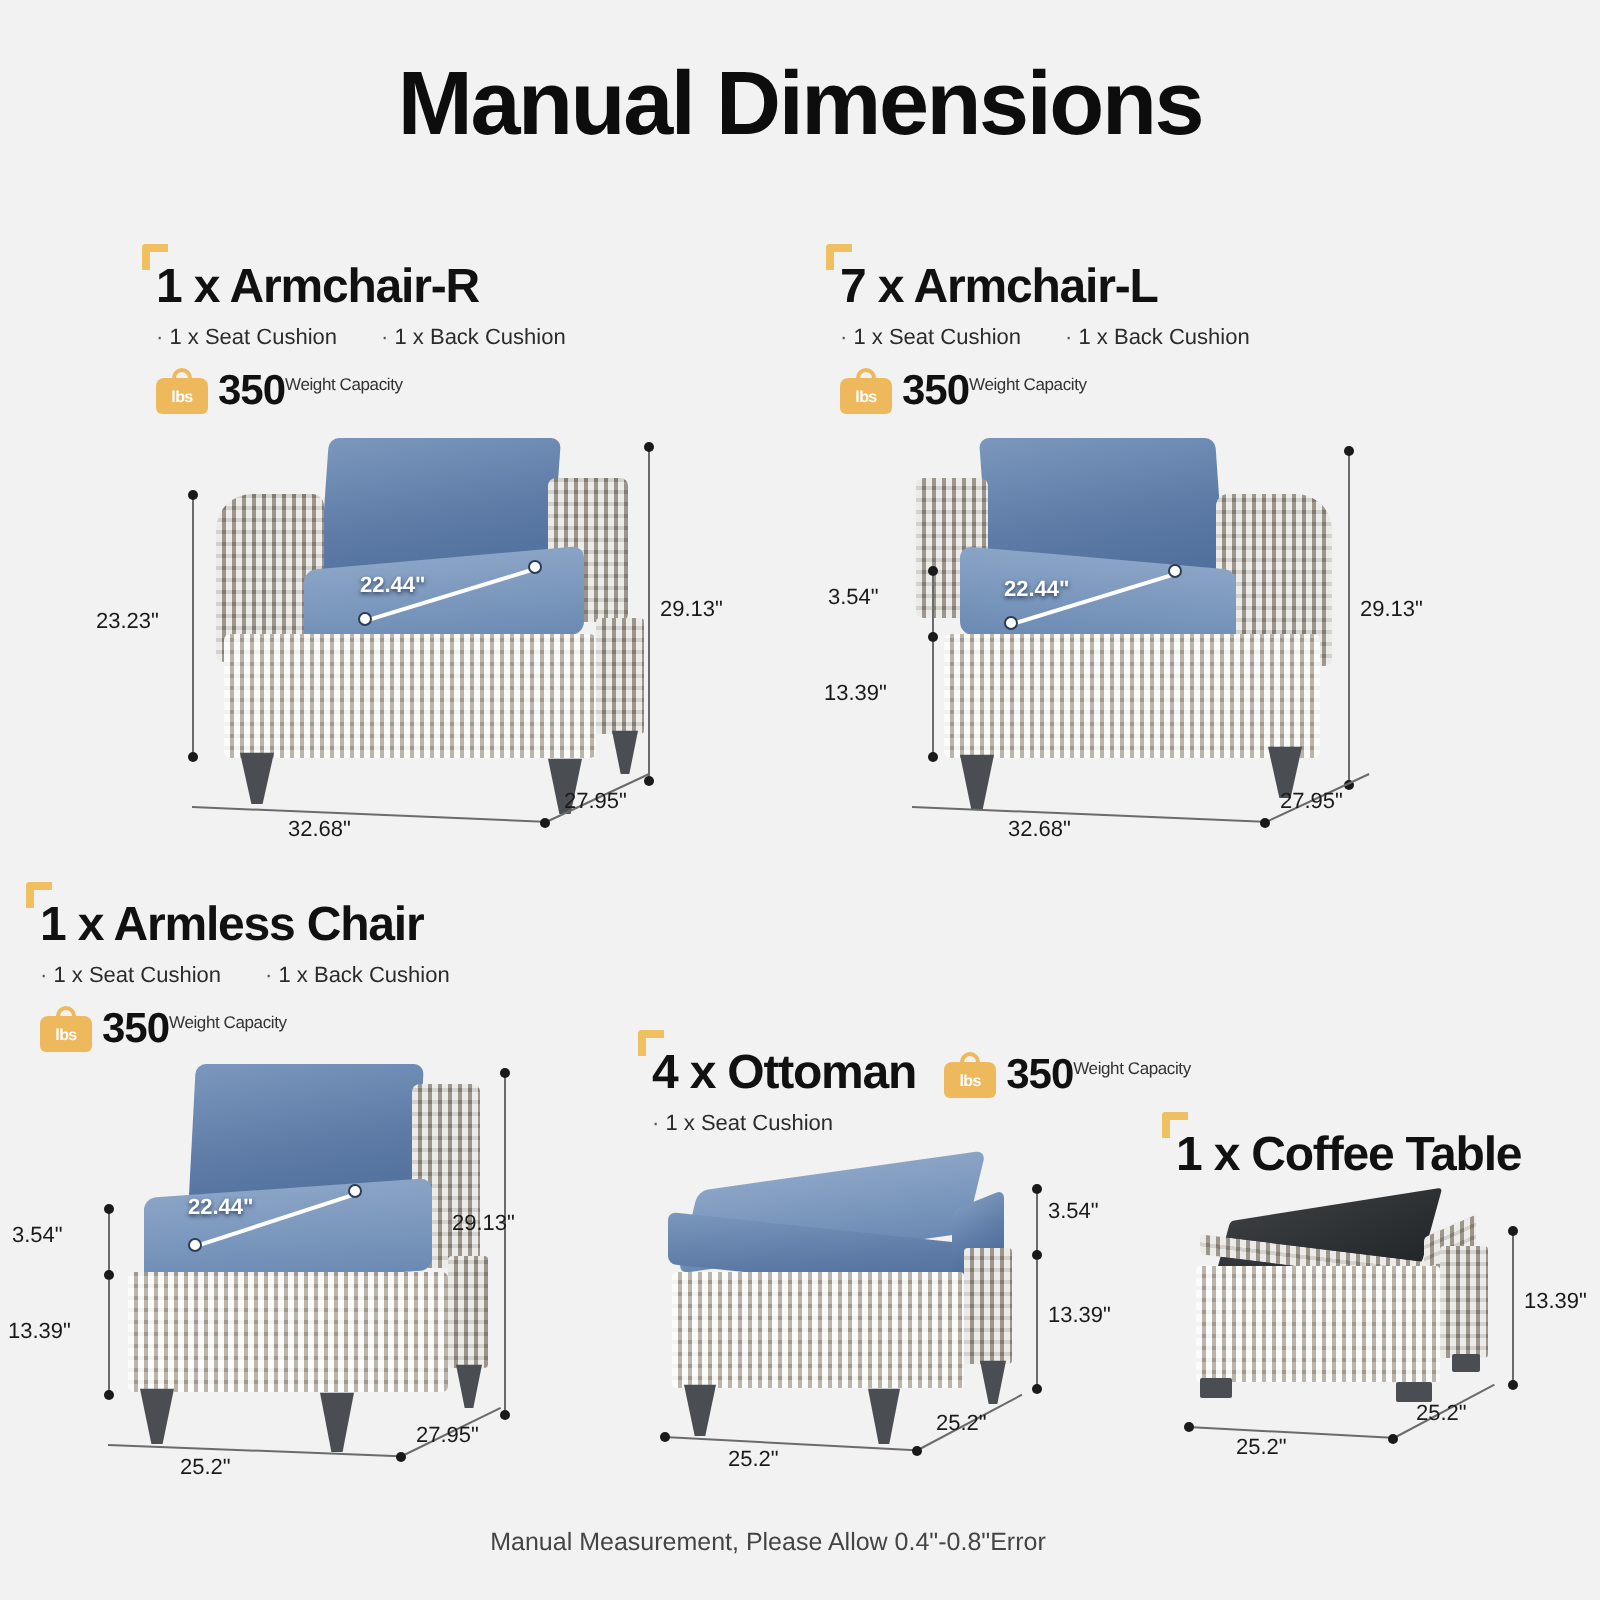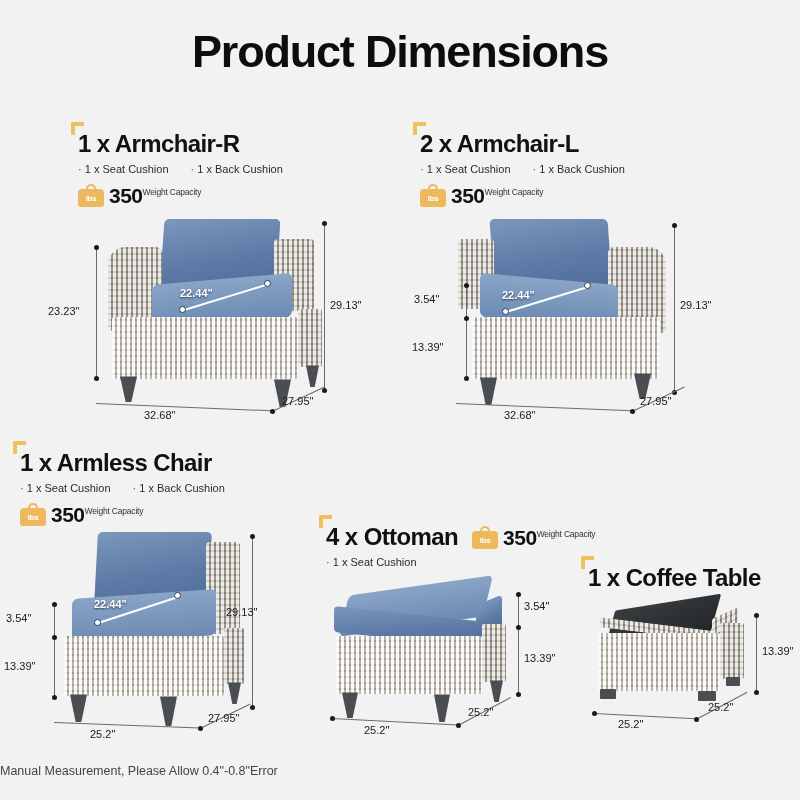--- a/index.html
+++ b/index.html
@@ -106,29 +106,29 @@
     position: absolute; width: 7px; height: 7px; border-radius: 50%;
     background: #ffffff; border: 1.5px solid #2b3d55;
   }
   .diag-lbl {
     position: absolute; font-size: 11px; font-weight: bold; color: #ffffff;
     text-shadow: 0 1px 2px rgba(20,35,60,.8); white-space: nowrap;
   }
 
   .footer {
     position: absolute; bottom: 22px; left: 0; width: 768px;
-    text-align: left; font-size: 12.5px; color: #444;
+    text-align: center; font-size: 12.5px; color: #444;
   }
 </style>
 </head>
 <body>
 
 <div class="page">
 
-  <div class="page-title">Product Dimensions</div>
+  <div class="page-title">Manual Dimensions</div>
 
   <div class="panel" style="left:78px; top:131px;">
     <div class="hdr">
       <span class="corner-bracket"></span>
       <div class="title-row">
         <div class="prod-title">1 x Armchair-R</div>
       </div>
       <div class="cushions">
         <span class="cushion-item">1 x Seat Cushion</span>
         <span class="cushion-item">1 x Back Cushion</span>
@@ -186,21 +186,21 @@
       <div class="dim-line dim-h" style="left:194px; top:198px; width:58px; transform:rotate(-25deg); transform-origin:left center;"></div>
       <div class="dot" style="left:192px; top:196px;"></div>
       <div class="dim-lbl" style="left:204px; top:182px;">27.95"</div>
     </div>
   </div>
 
   <div class="panel" style="left:420px; top:131px;">
     <div class="hdr">
       <span class="corner-bracket"></span>
       <div class="title-row">
-        <div class="prod-title">2 x Armchair-L</div>
+        <div class="prod-title">7 x Armchair-L</div>
       </div>
       <div class="cushions">
         <span class="cushion-item">1 x Seat Cushion</span>
         <span class="cushion-item">1 x Back Cushion</span>
       </div>
       <div class="weight-badge">
         <span class="wb-icon">
           <span class="wb-handle"></span>
             <span class="wb-body"></span>
           <span class="wb-lbs">lbs</span>

